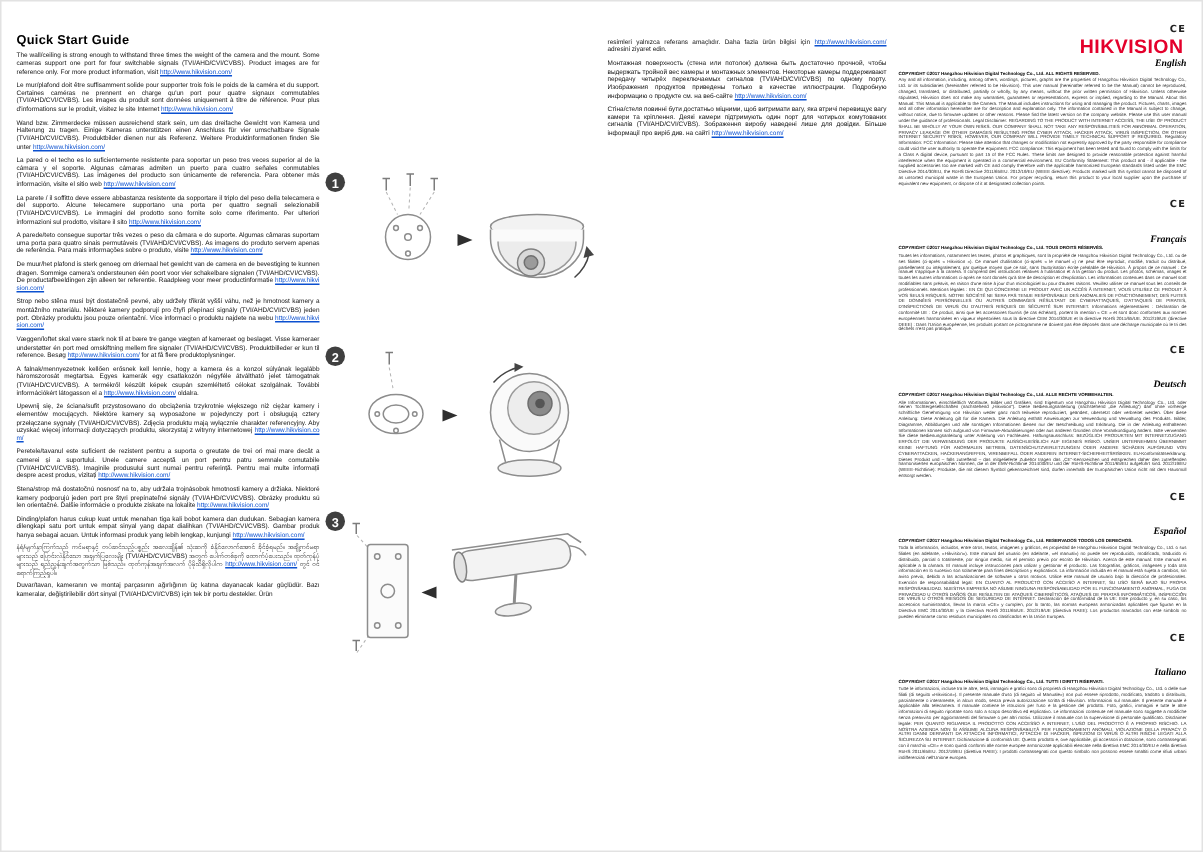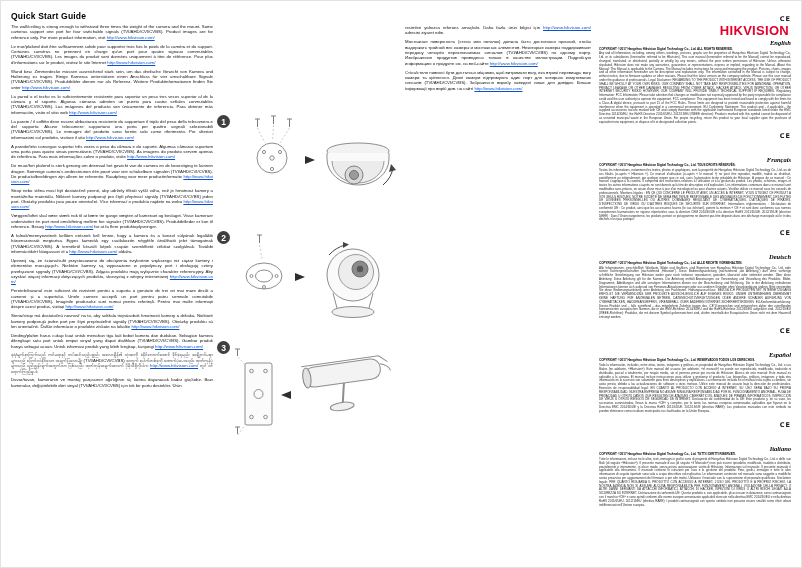--- a/index.html
+++ b/index.html
@@ -2,21 +2,21 @@
 <html><head>
 <meta charset="utf-8">
 <title>Quick Start Guide</title>
 <style>
   * { margin:0; padding:0; box-sizing:border-box; }
   html,body { background:#ffffff; }
   body { width:802px; height:568px; font-family:"Liberation Sans","DejaVu Sans",sans-serif; color:#1a1a1a; }
   .page { position:relative; width:802px; height:568px; background:#fff; border:1px solid #e2e2e2; overflow:hidden; }
 
   
-  .col-left { position:absolute; left:10px; top:10px; width:202px; }
+  .col-left { position:absolute; left:10px; top:20px; width:202px; }
   .doc-title { font-size:8.5px; font-weight:bold; letter-spacing:0.2px; margin-bottom:3px; color:#000; }
   .para { font-size:4.3px; line-height:1.27; text-align:justify; margin-bottom:3.2px; color:#111; }
   .link { color:#0b50d0; text-decoration:underline; cursor:pointer; word-break:break-all; }
 
   
   .steps { position:absolute; left:216px; top:112px; width:186px; }
   .step { position:relative; margin-bottom:10px; }
   .step-badge { position:absolute; left:0; top:2px; width:13px; height:13px; border-radius:50%; background:#3f3f3f; color:#fff; font-size:8.5px; font-weight:bold; display:flex; align-items:center; justify-content:center; }
   .step svg { display:block; margin-left:16px; }
 

